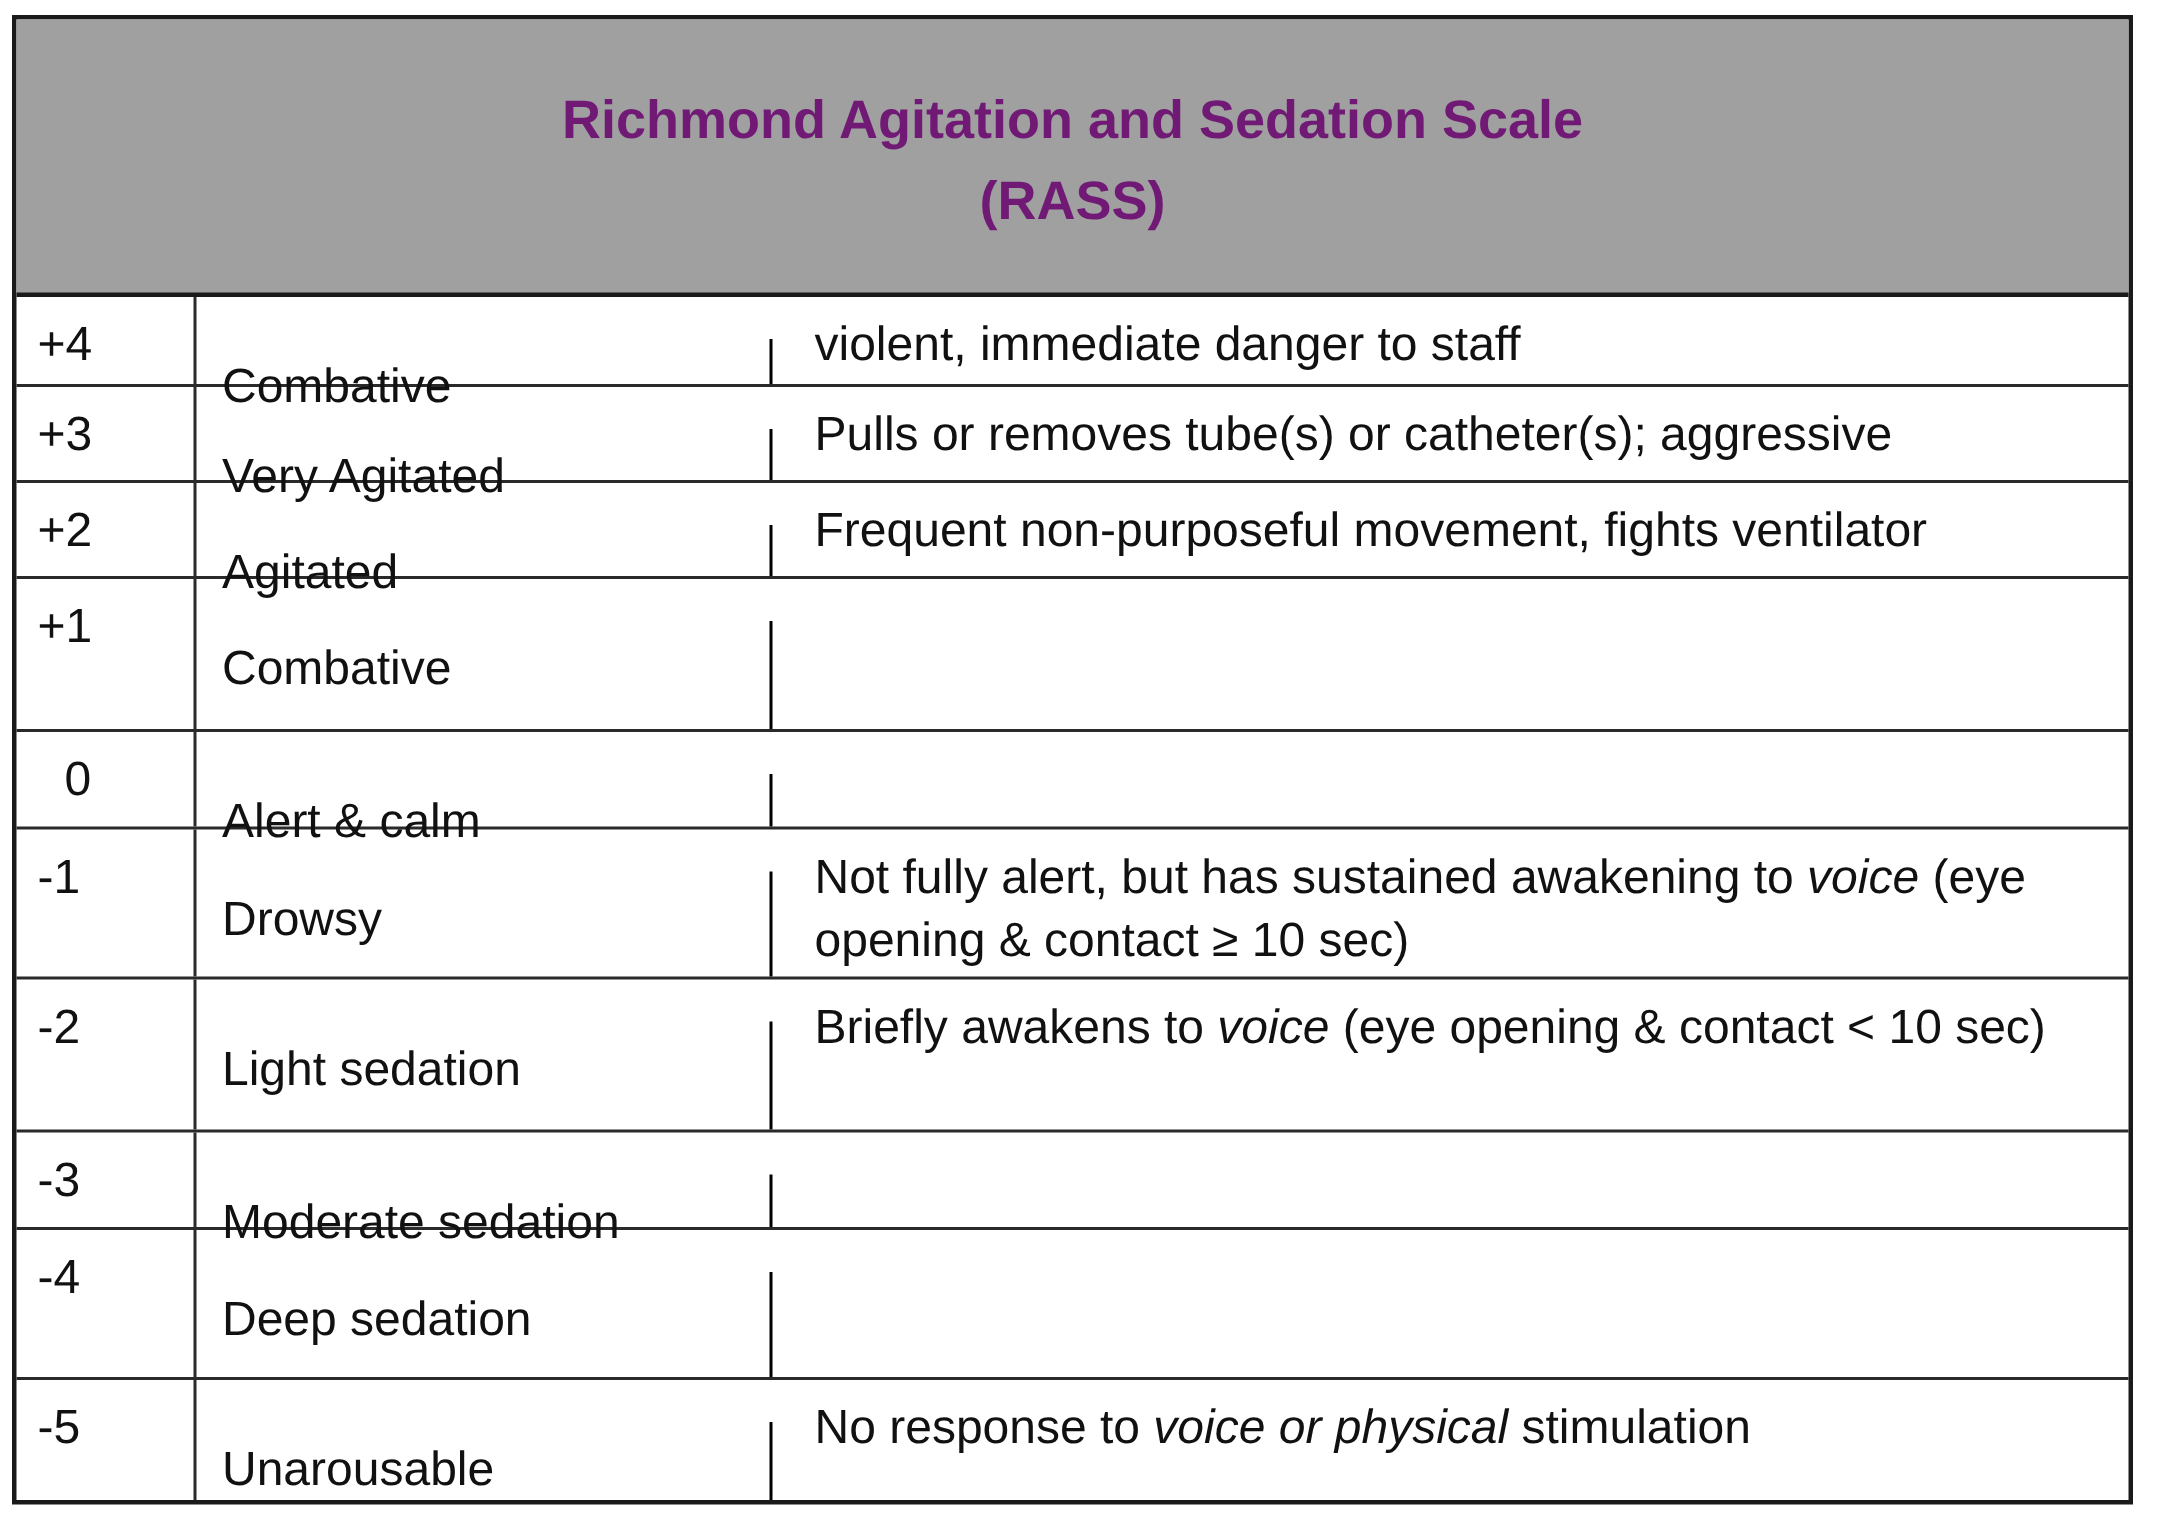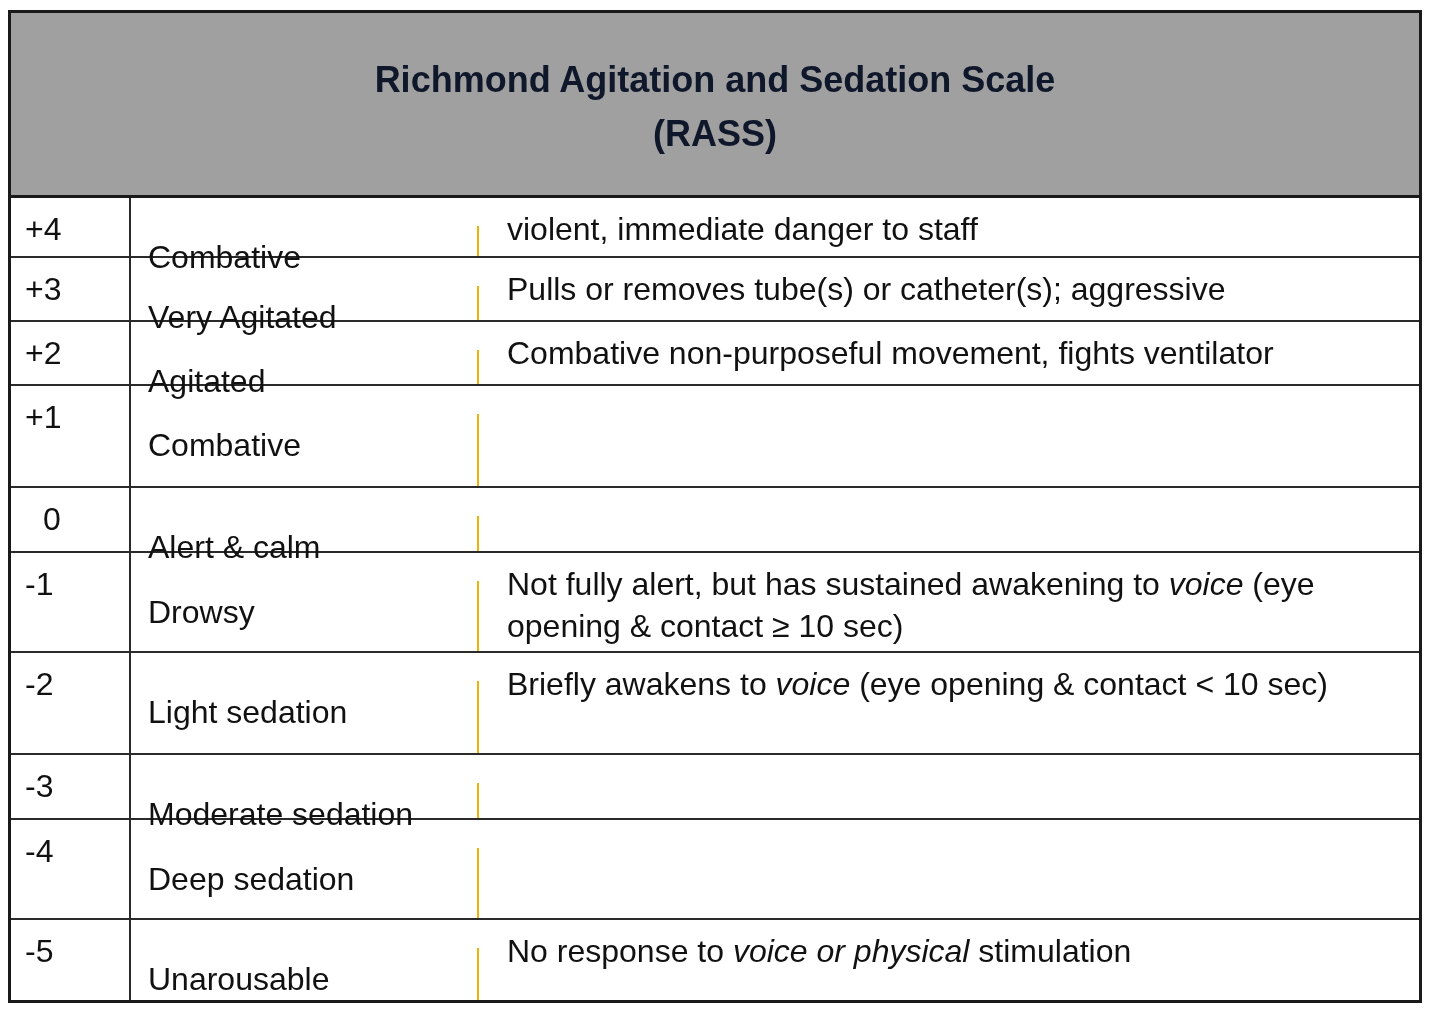--- a/index.html
+++ b/index.html
@@ -10,30 +10,30 @@
     }
     .rass-table {
       position: absolute; left: 8px; top: 10px; width: 1414px; height: 993px;
       border: 3px solid #1a1a1a; box-sizing: border-box;
       display: flex; flex-direction: column;
     }
     .header {
       height: 202px; background: #a0a0a0; border-bottom: 3px solid #1a1a1a;
       display: flex; flex-direction: column; align-items: center; justify-content: flex-start;
       padding-top: 40px; box-sizing: border-box;
-      font-weight: bold; font-size: 36px; line-height: 54px; color: #0f172a;
+      font-weight: bold; font-size: 36px; line-height: 54px; color: #701a75;
     }
     .row {
       display: flex; border-bottom: 2px solid #2a2a2a; box-sizing: border-box;
       font-size: 32px; line-height: 42px;
     }
     .row:last-child { border-bottom: none; }
     .cell { box-sizing: border-box; padding: 10px 14px 0 14px; }
     .c-score { width: 120px; border-right: 2px solid #2a2a2a; }
-    .c-term  { width: 348px; border-right: 2px solid #eab308; padding-left: 17px; margin-top: 28px; }
+    .c-term  { width: 384px; border-right: 2px solid #000000; padding-left: 17px; margin-top: 28px; }
     .c-desc  { flex: 1; padding-left: 28px; }
     .score-center { text-align: left; padding-left: 32px; }
     i { font-style: italic; }
   </style>
 </head>
 <body>
 
 <div class="rass-table">
   <div class="header">
     <div>Richmond Agitation and Sedation Scale</div>
@@ -46,21 +46,21 @@
         <div class="cell c-desc"><span>violent, immediate danger to staff</span></div>
       </div>
       <div class="row" style="height: 64px;">
         <div class="cell c-score">+3</div>
         <div class="cell c-term">Very Agitated</div>
         <div class="cell c-desc"><span>Pulls or removes tube(s) or catheter(s); aggressive</span></div>
       </div>
       <div class="row" style="height: 64px;">
         <div class="cell c-score">+2</div>
         <div class="cell c-term">Agitated</div>
-        <div class="cell c-desc"><span>Combative non-purposeful movement, fights ventilator</span></div>
+        <div class="cell c-desc"><span>Frequent non-purposeful movement, fights ventilator</span></div>
       </div>
       <div class="row" style="height: 102px;">
         <div class="cell c-score">+1</div>
         <div class="cell c-term">Combative</div>
       </div>
       <div class="row" style="height: 65px;">
         <div class="cell c-score score-center">0</div>
         <div class="cell c-term">Alert &amp; calm</div>
         <div class="cell c-desc"><span></span></div>
       </div>

